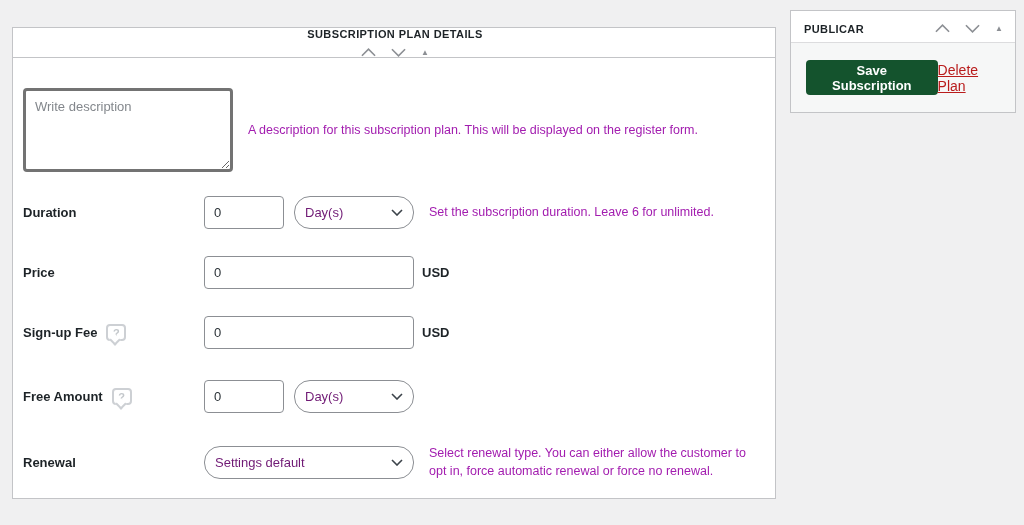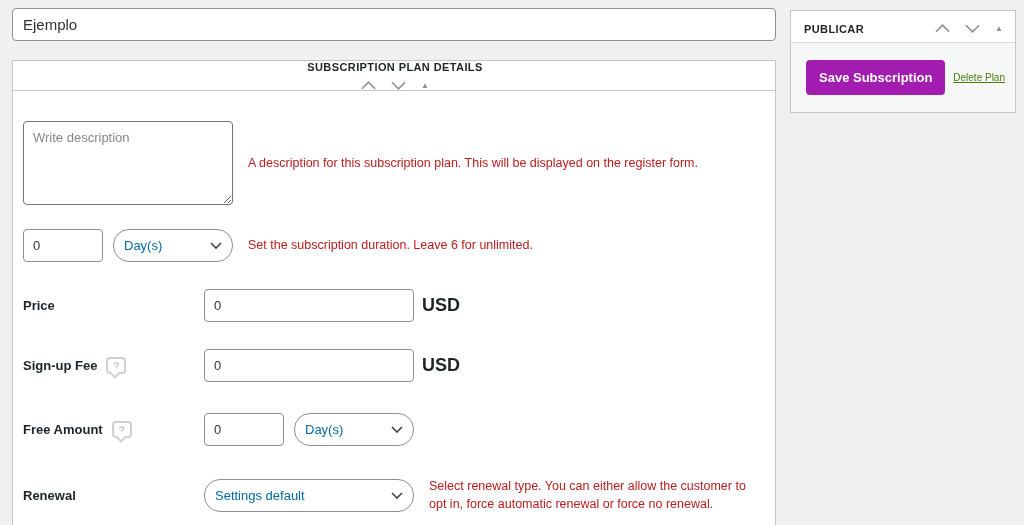--- a/index.html
+++ b/index.html
@@ -79,68 +79,67 @@
     background: #fff; padding: 0 9px;
     font-size: 13px; color: #2c3338; font-family: inherit; outline: none;
   }
   .text-input.small { width: 80px; }
   .text-input.wide  { width: 210px; }
 
   .select {
     height: 33px; border: 1px solid #8c8f94; border-radius: 16px;
     background: #fff; padding: 0 10px;
     display: flex; align-items: center; justify-content: space-between;
-    font-size: 13px; color: #0369a1; cursor: pointer;
+    font-size: 13px; color: #701a75; cursor: pointer;
   }
   .select.unit { width: 120px; }
   .select.wide { width: 210px; }
   .select svg { flex-shrink: 0; margin-left: 8px; }
 
   .desc-textarea {
     width: 210px; height: 84px;
-    border: 1px solid #737373; border-radius: 4px;
+    border: 3px solid #737373; border-radius: 4px;
     padding: 8px 9px; font-size: 13px; color: #2c3338;
     font-family: inherit; resize: both; outline: none;
   }
   ::placeholder { color: #83878c; opacity: 1; }
 
-  .currency { flex-shrink: 0; margin-left: 8px; font-size: 18px; font-weight: bold; color: #1d2327; }
+  .currency { flex-shrink: 0; margin-left: 8px; font-size: 13px; font-weight: bold; color: #1d2327; }
   .help {
     flex: 1; padding-left: 15px; padding-right: 2px;
-    font-size: 12.5px; line-height: 1.45; color: #b91c1c;
+    font-size: 12.5px; line-height: 1.45; color: #a21caf;
   }
   .help.after-currency { padding-left: 8px; }
 
   
   #side-col { position: absolute; left: 790px; top: 10px; width: 226px; }
   .publish-box { background: #fff; border: 1px solid #c3c4c7; }
   .publish-header {
     display: flex; align-items: center; justify-content: space-between;
     height: 32px; padding: 4px 12px 0 13px;
     border-bottom: 1px solid #dcdcde; background: #fff;
   }
   .publish-body {
     height: 69px; background: #f6f7f7;
     display: flex; align-items: center; justify-content: space-between;
     padding: 0 10px 0 15px;
   }
   .save-btn {
     height: 35px; padding: 0 13px;
-    background: #a21caf; color: #fff;
+    background: #14532d; color: #fff;
     border: none; border-radius: 4px;
     font-size: 13px; font-weight: bold; font-family: inherit; cursor: pointer;
   }
-  .delete-link { font-size: 10px; color: #4d7c0f; text-decoration: underline; cursor: pointer; }
+  .delete-link { font-size: 14px; color: #b91c1c; text-decoration: underline; cursor: pointer; }
 </style>
 </head>
 <body>
 
 <div id="main-col">
 
-  <input class="title-input" type="text" value="Ejemplo" style="">
 
   <div class="postbox">
     <div class="postbox-header">
       <span class="hndle">SUBSCRIPTION PLAN DETAILS</span>
       <div class="handle-actions">
         <button class="handle-btn" aria-label="Move up">
           <svg width="15" height="9" viewBox="0 0 16 9">
               <path d="M1 8 L8 1 L15 8" fill="none" stroke="currentColor" stroke-width="1.7"></path>
             </svg>
         </button>
@@ -158,20 +157,23 @@
     <div class="inside">
 
       <div class="form-row mb24">
         <div class="field-col">
           <textarea class="desc-textarea" placeholder="Write description" style=""></textarea>
         </div>
         <div class="help">A description for this subscription plan. This will be displayed on the register form.</div>
       </div>
 
       <div class="form-row mb27">
+        <div class="row-label">
+          <span>Duration</span>
+        </div>
         <div class="field-col">
           <input class="text-input small" type="text" value="0" style="">
           <div class="select unit">
             <span>Day(s)</span>
             <svg width="12" height="7" viewBox="0 0 12 7">
                 <path d="M1 1 L6 6 L11 1" fill="none" stroke="#3c434a" stroke-width="1.6"></path>
               </svg>
           </div>
         </div>
         <div class="help">Set the subscription duration. Leave 6 for unlimited.</div>

